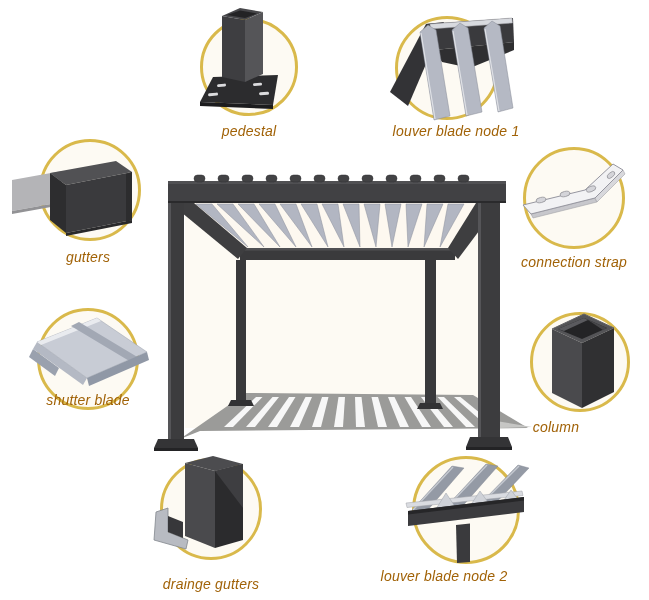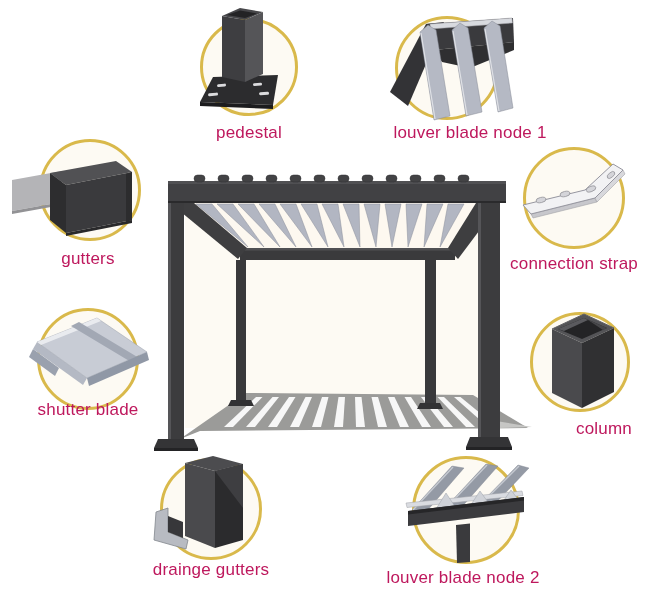--- a/index.html
+++ b/index.html
@@ -7,21 +7,21 @@
     position:relative;width:649px;height:600px;background:#ffffff;
     font-family:"Liberation Sans",sans-serif;overflow:hidden;
   }
   .callout-circle{
     position:absolute;border-radius:50%;box-sizing:border-box;
     border:3px solid #d9b94b;background:#fdfaf3;
   }
   .icon-svg{position:absolute;overflow:visible;}
   .callout-label{
     position:absolute;transform:translateX(-50%);
-    color:#be185d;font-size:17px;letter-spacing:.2px;white-space:nowrap;
+    color:#a16207;font-size:14px;letter-spacing:.2px;white-space:nowrap;font-style:italic;
   }
 </style>
 </head>
 <body>
 
 <div class="canvas">
 
   <svg class="icon-svg" style="left:140px;top:160px;" width="390" height="300" viewBox="0 0 390 300">
     <defs>
       <clipPath id="shadowClip">
@@ -137,21 +137,21 @@
         <polygon points="30,22 38,15 46,20 60,106 44,110"></polygon>
         <polygon points="62,20 70,13 78,18 92,102 76,106"></polygon>
         <polygon points="94,18 102,11 110,16 123,98 108,102"></polygon>
       </g>
       <g stroke="#dfe1e6" stroke-width="1.2">
         <line x1="31" y1="23" x2="45" y2="109"></line>
         <line x1="63" y1="21" x2="77" y2="105"></line>
         <line x1="95" y1="19" x2="109" y2="101"></line>
       </g>
     </svg>
-    <div class="callout-label" style="left:470px;top:123px;">louver blade node 1</div>
+    <div class="callout-label" style="left:456px;top:123px;">louver blade node 1</div>
   </div>
 
   <div class="callout">
     <div class="callout-circle" style="left:39px;top:139px;width:102px;height:102px;"></div>
     <svg class="icon-svg" style="left:10px;top:150px;" width="135" height="95" viewBox="0 0 135 95">
       <polygon points="2,30 52,21 52,52 2,61" fill="#b4b4b7"></polygon>
       <polygon points="2,61 52,52 52,55 2,64" fill="#929295"></polygon>
       <polygon points="40,23 106,11 122,22 56,35" fill="#515154"></polygon>
       <polygon points="56,35 122,22 122,70 56,83" fill="#3a3a3d"></polygon>
       <polygon points="116,24 122,22 122,70 116,72" fill="#2c2c2e"></polygon>
@@ -181,48 +181,48 @@
   <div class="callout">
     <div class="callout-circle" style="left:37px;top:308px;width:102px;height:102px;"></div>
     <svg class="icon-svg" style="left:25px;top:300px;" width="125" height="105" viewBox="0 0 125 105">
       <polygon points="8,49 34,68 30,76 4,57" fill="#9aa1ae"></polygon>
       <polygon points="12,42 62,78 58,85 8,49" fill="#b4b9c4"></polygon>
       <polygon points="12,42 72,18 122,52 62,78" fill="#c8ccd5" stroke="#9aa0ac" stroke-width="0.5"></polygon>
       <polygon points="12,42 72,18 76,21 16,45" fill="#e9ebef"></polygon>
       <polygon points="46,26 54,22 114,58 106,62" fill="#a2a8b4"></polygon>
       <polygon points="62,78 122,52 124,60 64,86" fill="#9098a6"></polygon>
     </svg>
-    <div class="callout-label" style="left:88px;top:400px;">shutter blade</div>
+    <div class="callout-label" style="left:88px;top:392px;">shutter blade</div>
   </div>
 
   <div class="callout">
     <div class="callout-circle" style="left:530px;top:312px;width:100px;height:100px;"></div>
     <svg class="icon-svg" style="left:528px;top:308px;" width="104" height="107" viewBox="0 0 104 107">
       <polygon points="24,21 56,6 86,20 54,35" fill="#545457"></polygon>
       <polygon points="30,21 56,10 79,20 54,31" fill="#242426"></polygon>
       <polygon points="30,21 56,10 60,12 36,23" fill="#5a5a5e"></polygon>
       <polygon points="56,10 79,20 75,22 60,12" fill="#47474a"></polygon>
       <polygon points="24,21 54,35 54,100 24,85" fill="#4a4a4d"></polygon>
       <polygon points="54,35 86,20 86,84 54,100" fill="#303032"></polygon>
       <polyline points="24,21 56,6 86,20" fill="none" stroke="#626266" stroke-width="1"></polyline>
     </svg>
-    <div class="callout-label" style="left:604px;top:419px;">column</div>
+    <div class="callout-label" style="left:556px;top:419px;">column</div>
   </div>
 
   <div class="callout">
     <div class="callout-circle" style="left:160px;top:458px;width:102px;height:102px;"></div>
     <svg class="icon-svg" style="left:150px;top:450px;" width="115" height="118" viewBox="0 0 115 118">
       <polygon points="6,62 18,58 18,82 38,90 36,99 4,90" fill="#b8bbc2" stroke="#82868d" stroke-width="0.8"></polygon>
       <polygon points="18,66 33,72 33,88 18,82" fill="#37373a"></polygon>
       <polygon points="35,13 63,6 93,14 65,21" fill="#4c4c4f"></polygon>
       <polygon points="35,13 65,21 65,98 35,86" fill="#4a4a4d"></polygon>
       <polygon points="65,21 93,14 93,90 65,98" fill="#2b2b2d"></polygon>
       <polygon points="65,21 93,14 93,58" fill="#3e3e41"></polygon>
     </svg>
-    <div class="callout-label" style="left:211px;top:560px;">drainge gutters</div>
+    <div class="callout-label" style="left:211px;top:576px;">drainge gutters</div>
   </div>
 
   <div class="callout">
     <div class="callout-circle" style="left:412px;top:456px;width:108px;height:108px;"></div>
     <svg class="icon-svg" style="left:400px;top:452px;" width="130" height="118" viewBox="0 0 130 118">
       <g fill="#949aa5" stroke="#7c828d" stroke-width="0.4">
         <polygon points="12,58 52,14 64,16 26,60"></polygon>
         <polygon points="46,55 86,12 98,14 60,57"></polygon>
         <polygon points="80,52 118,13 129,16 93,54"></polygon>
       </g>
@@ -234,16 +234,16 @@
       <polygon points="6,51 122,39 123,43.5 7,55.5" fill="#dadce1" stroke="#9ea0a6" stroke-width="0.5"></polygon>
       <g fill="#cfd2d8" stroke="#9aa0a8" stroke-width="0.5">
         <polygon points="36,57 46,41 56,56"></polygon>
         <polygon points="70,54 80,39 90,53"></polygon>
         <polygon points="102,51 111,38 120,50"></polygon>
       </g>
       <polygon points="8,59 124,45 124,60 8,74" fill="#3b3b3e"></polygon>
       <polygon points="8,59 124,45 124,48.5 8,62.5" fill="#262628"></polygon>
       <polygon points="56,73 70,71.5 70,110 57,111" fill="#3a3a3d"></polygon>
     </svg>
-    <div class="callout-label" style="left:463px;top:568px;">louver blade node 2</div>
+    <div class="callout-label" style="left:444px;top:568px;">louver blade node 2</div>
   </div>
 
 </div>
 
 </body></html>

